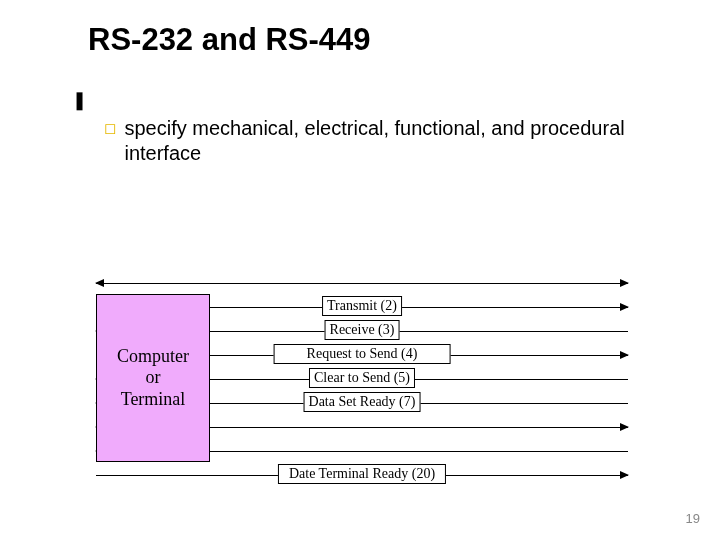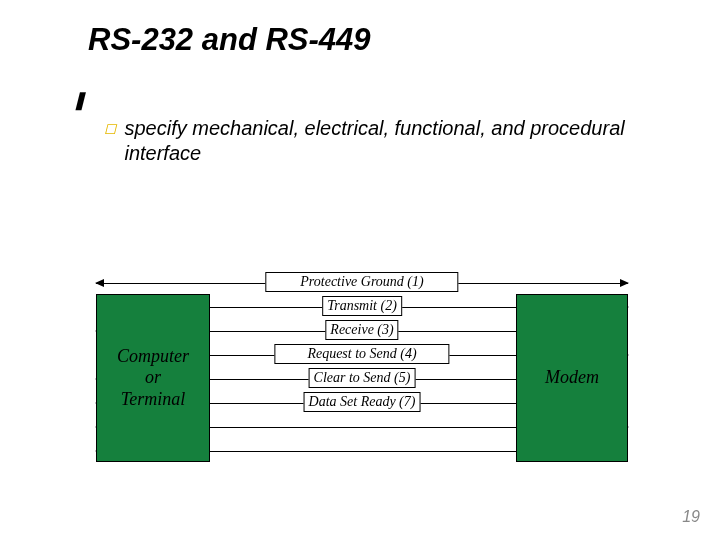--- a/index.html
+++ b/index.html
@@ -10,21 +10,20 @@
     height: 540px;
     background: #fff;
     font-family: Georgia, "Times New Roman", serif;
     color: #000;
     position: relative;
   }
   .slide {
     width: 720px;
     height: 540px;
     position: relative;
-    font-style: italic;
   }
   .title {
     font-family: Arial, Helvetica, sans-serif;
     font-weight: 700;
     font-size: 31px;
     position: absolute;
     top: 22px;
     left: 88px;
   }
   .bullets {
@@ -105,21 +104,21 @@
     font-family: "Times New Roman", Times, serif;
     font-size: 14px;
     padding: 1px 4px;
     white-space: nowrap;
   }
   .sig-row.r0 .label-box { padding: 1px 34px; }
   .sig-row.r3 .label-box { padding: 1px 32px; }
   .sig-row.r8 .label-box { padding: 1px 10px; }
   .box {
     position: absolute;
-    background: #15803d;
+    background: #f0abfc;
     border: 1px solid #000;
     font-family: "Times New Roman", Times, serif;
     font-size: 18px;
     text-align: center;
     display: flex;
     flex-direction: column;
     justify-content: center;
     align-items: center;
     line-height: 1.2;
   }
@@ -133,21 +132,21 @@
     top: 22px;
     right: 0;
     width: 112px;
     height: 168px;
   }
   .page-num {
     position: absolute;
     bottom: 14px;
     right: 20px;
     font-family: Verdana, Arial, sans-serif;
-    font-size: 16px;
+    font-size: 13px;
     color: #888;
   }
 </style>
 </head>
 <body>
 
 <div class="slide">
 
   <div class="title">RS-232 and RS-449</div>
 
@@ -160,21 +159,20 @@
       <span>specify mechanical, electrical, functional, and procedural interface</span>
     </div>
   </div>
 
   <div class="diagram">
 
     <div class="sig-row r0">
       <div class="line"></div>
       <div class="arrow-l"></div>
       <div class="arrow-r"></div>
-      <div class="label-box">Protective Ground (1)</div>
     </div>
 
     <div class="sig-row r1">
       <div class="line"></div>
       <div class="arrow-r"></div>
       <div class="label-box">Transmit (2)</div>
     </div>
 
     <div class="sig-row r2">
       <div class="line"></div>
@@ -204,28 +202,30 @@
       <div class="line"></div>
       <div class="arrow-l"></div>
       <div class="arrow-r"></div>
     </div>
 
     <div class="sig-row r7">
       <div class="line"></div>
       <div class="arrow-l"></div>
     </div>
 
+    <div class="sig-row r8">
+      <div class="line"></div>
+      <div class="arrow-r"></div>
+      <div class="label-box">Date Terminal Ready (20)</div>
+    </div>
 
     <div class="box box-left">
       <div>Computer</div>
       <div>or</div>
       <div>Terminal</div>
     </div>
 
-    <div class="box box-right">
-      <div>Modem</div>
-    </div>
 
   </div>
 
   <div class="page-num">19</div>
 
 </div>
 
 </body></html>

